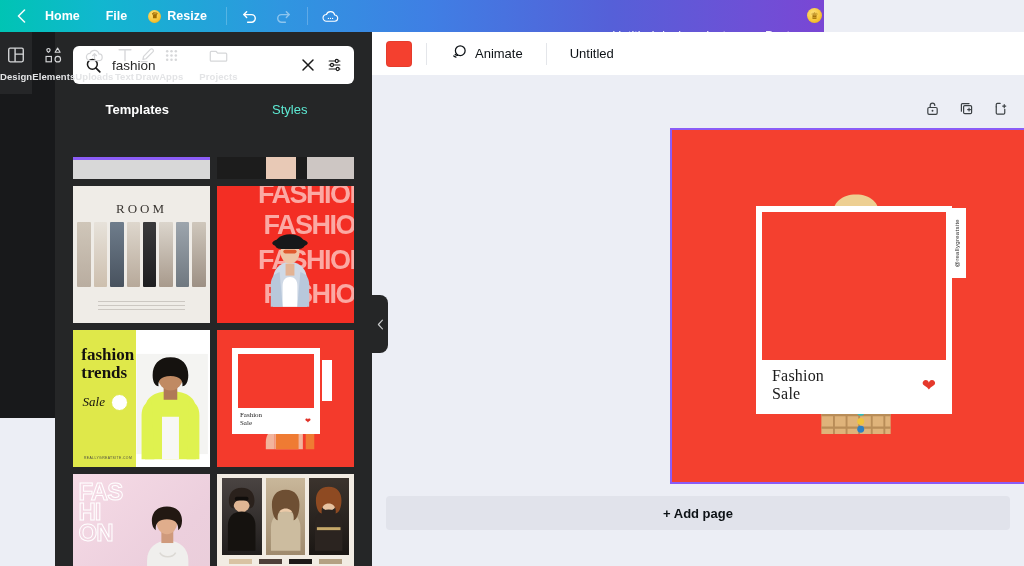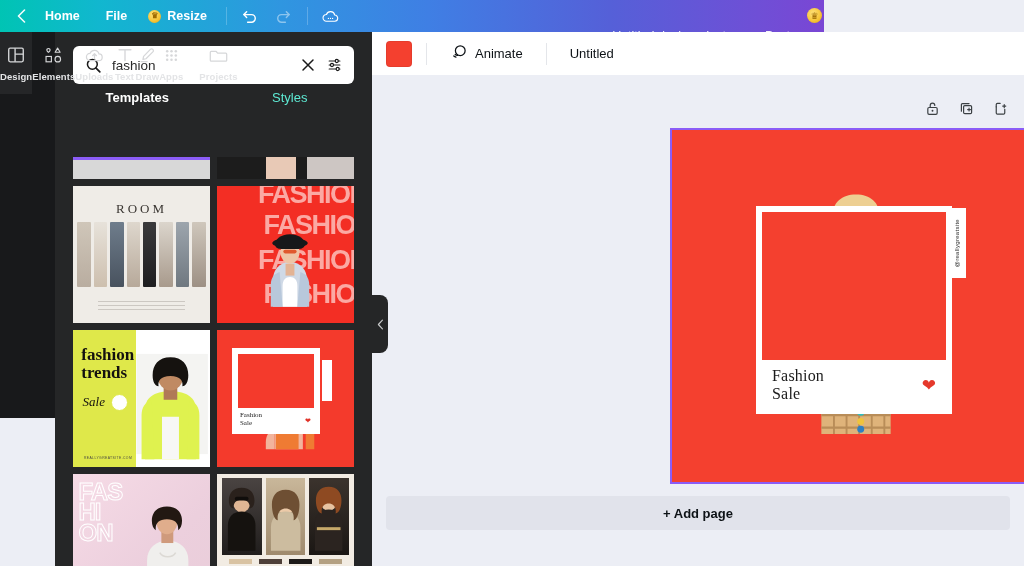--- a/index.html
+++ b/index.html
@@ -85,21 +85,21 @@
     height: 38px; background: #fff; border-radius: 6px;
     display: flex; align-items: center; padding: 0 10px 0 12px; gap: 10px;
   }
   .search-ico { width: 17px; height: 17px; flex: 0 0 17px; color: #1a1a1a; }
   .search-input {
     flex: 1; border: none; outline: none; font-size: 13.5px;
     font-family: "Liberation Sans", sans-serif; color: #2a2a2a; background: transparent;
   }
   .search-btn { width: 20px; height: 20px; display: flex; align-items: center; justify-content: center; cursor: pointer; color: #1a1a1a; }
 
-  .tabs { display: flex; padding: 0 6px; }
+  .tabs { display: flex; margin-top: 12px; padding: 0 6px; }
   .tab {
     flex: 1; text-align: center; font-size: 13px; padding: 6px 0 9px 0;
     color: #5eead4; cursor: pointer;
   }
   .tab.active { color: #fff; font-weight: bold; }
 
   .grid {
     position: absolute; top: 125px; left: 0; right: 0; bottom: 0;
     padding: 0 18px; overflow: hidden;
   }

